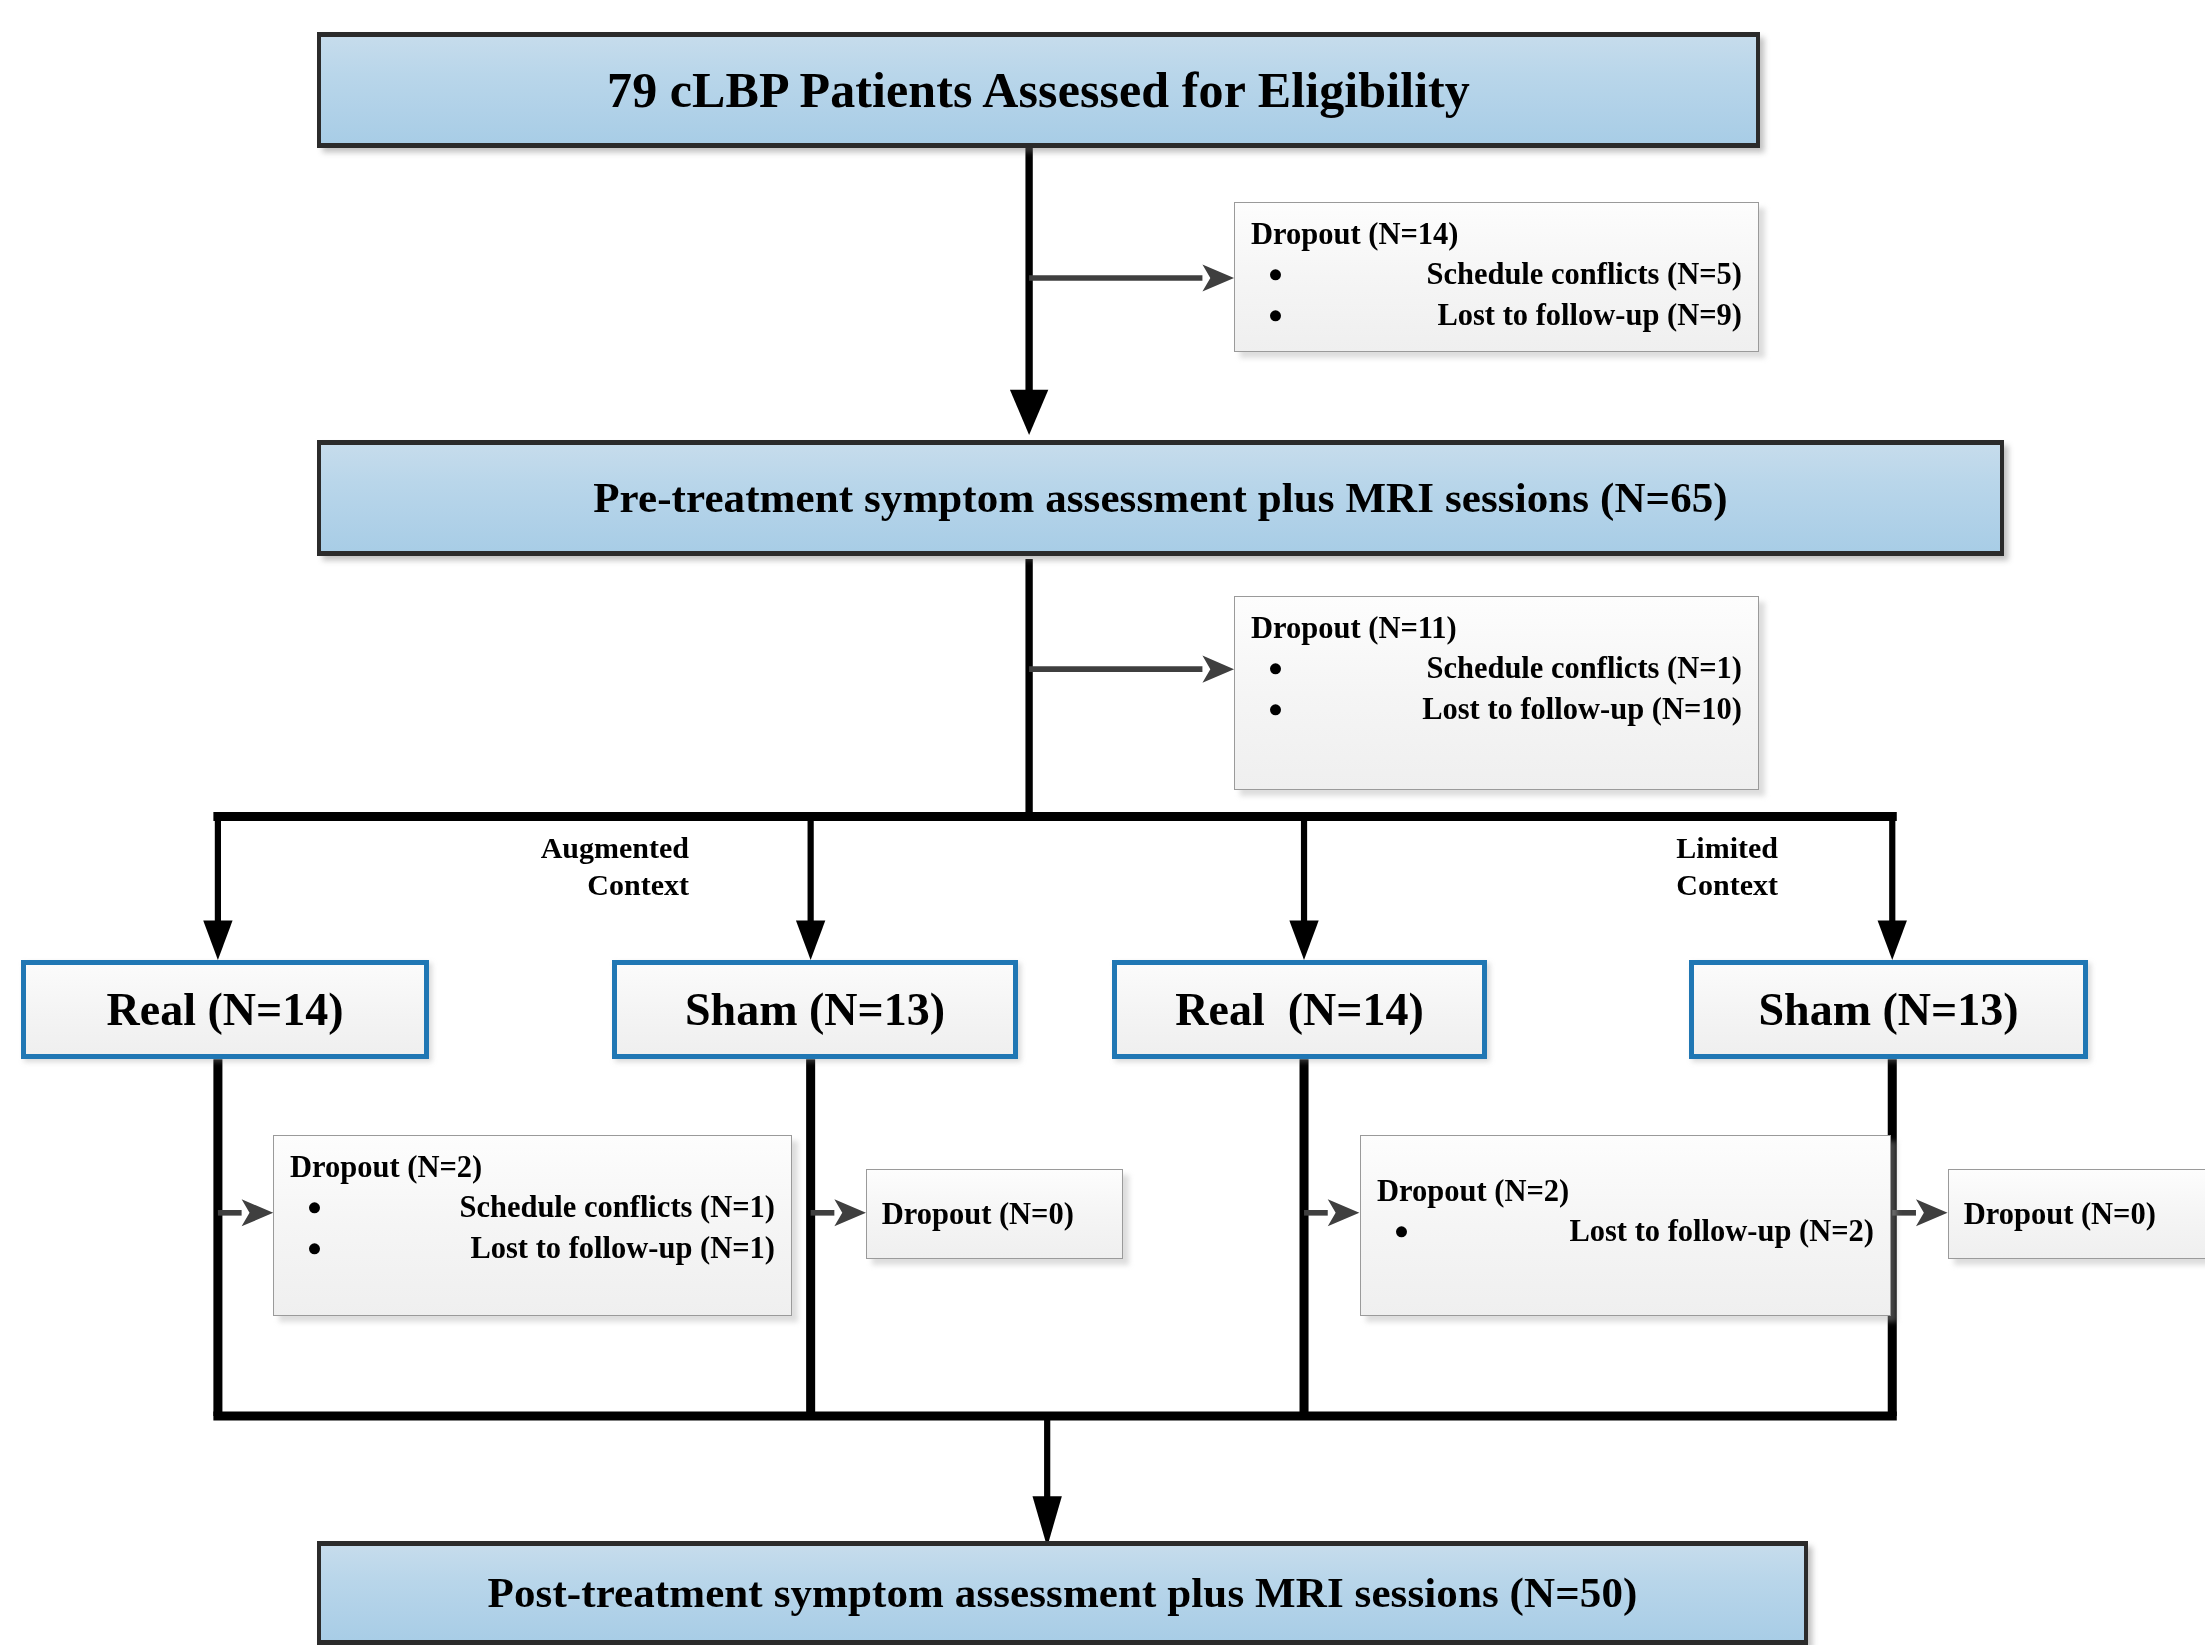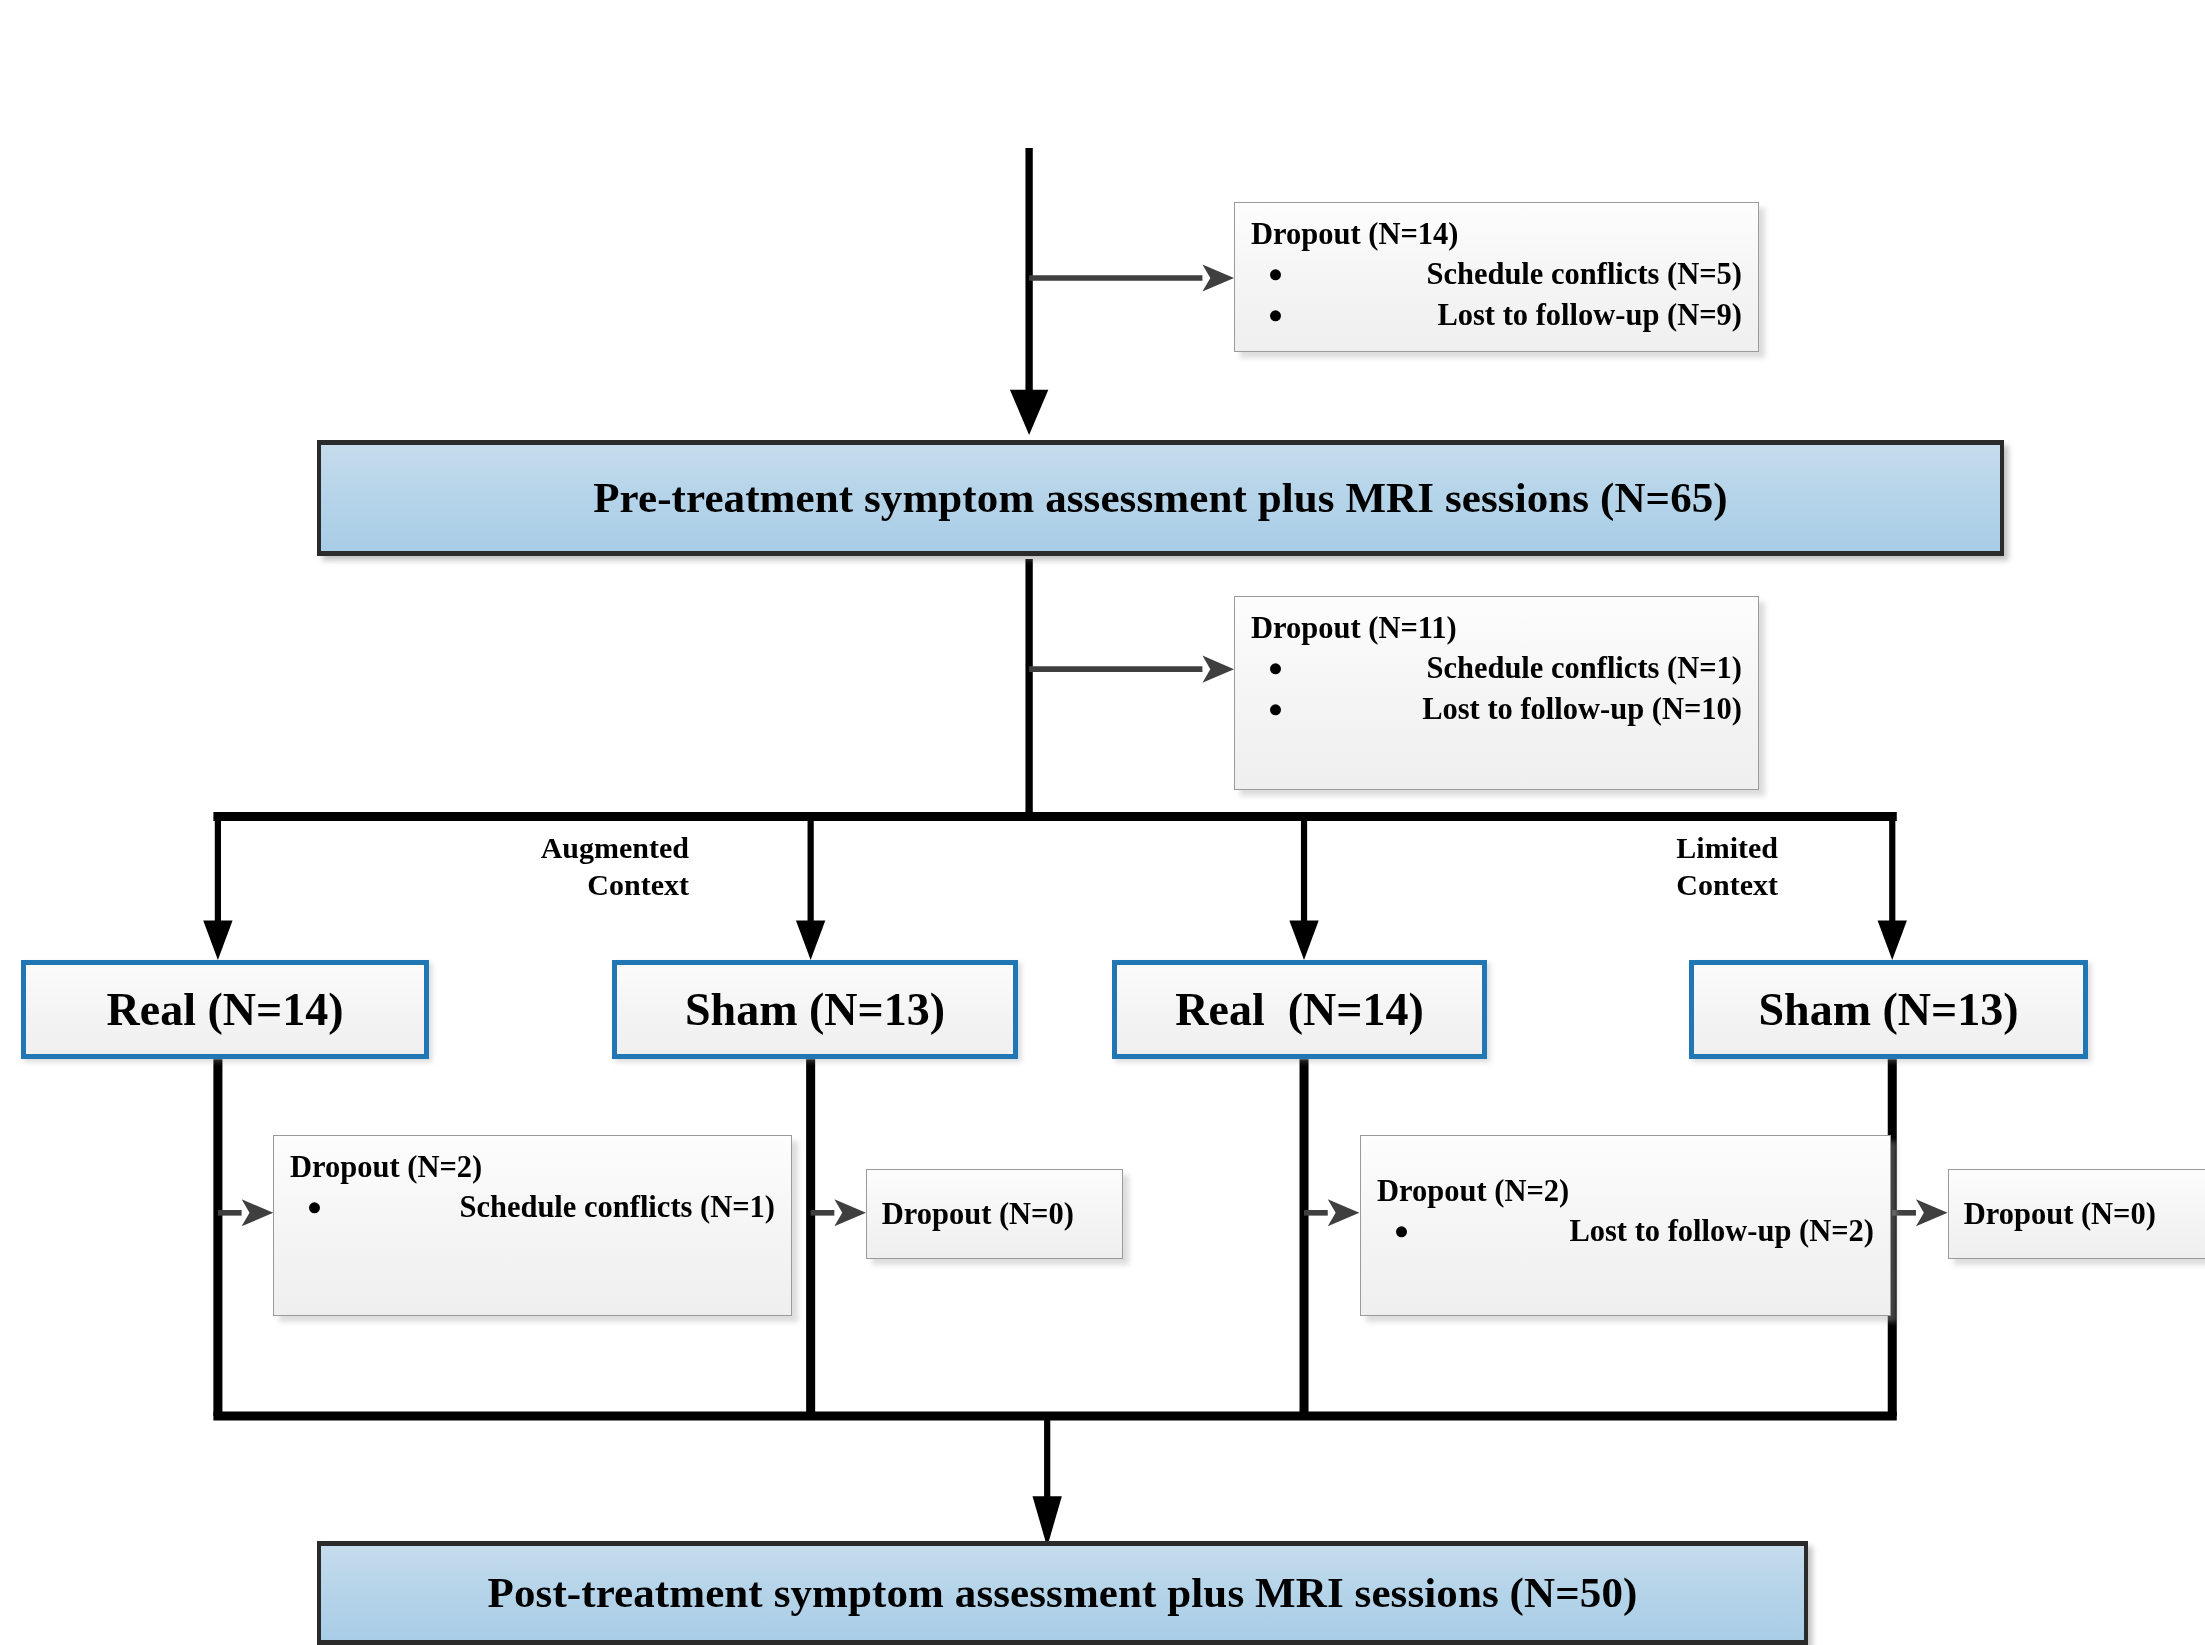--- a/index.html
+++ b/index.html
@@ -211,20 +211,23 @@
     <g>
       <line x1="378" y1="2508" x2="3360" y2="2508" stroke="#000000" stroke-width="16"></line>
     </g>
 
     <g>
       <line x1="1855" y1="2508" x2="1855" y2="2660" stroke="#000000" stroke-width="11"></line>
       <path d="M1829,2650 L1881,2650 L1855,2740 Z" fill="#000000"></path>
     </g>
   </svg>
 
+  <div class="stage-box" style="left:317px; top:32px; width:1443px; height:116px;">
+    <div class="stage-label" style="font-size:50px;">79 cLBP Patients Assessed for Eligibility</div>
+  </div>
 
   <div class="stage-box" style="left:317px; top:440px; width:1687px; height:116px;">
     <div class="stage-label" style="font-size:43px;">Pre-treatment symptom assessment plus MRI sessions (N=65)</div>
   </div>
 
   <div class="stage-box" style="left:317px; top:1541px; width:1491px; height:104px;">
     <div class="stage-label" style="font-size:43px;">Post-treatment symptom assessment plus MRI sessions (N=50)</div>
   </div>
 
   <div class="context-label" style="left:373px; top:830px; width:316px;">Augmented
@@ -277,20 +280,24 @@
     </ul>
   </div>
 
   <div class="dropout-box" style="left:273px; top:1135px; width:519px; height:181px;">
     <div class="dropout-title">Dropout (N=2)</div>
     <ul class="dropout-list">
       <li>
         <span class="bullet-dot"></span>
         <span>Schedule conflicts (N=1)</span>
       </li>
+      <li>
+        <span class="bullet-dot"></span>
+        <span>Lost to follow-up (N=1)</span>
+      </li>
     </ul>
   </div>
 
   <div class="dropout-box compact" style="left:866px; top:1169px; width:257px; height:90px;">
     <div class="dropout-title">Dropout (N=0)</div>
   </div>
 
   <div class="dropout-box" style="left:1360px; top:1135px; width:531px; height:181px;">
     <div class="dropout-title" style="margin-top:24px;">Dropout (N=2)</div>
     <ul class="dropout-list">

